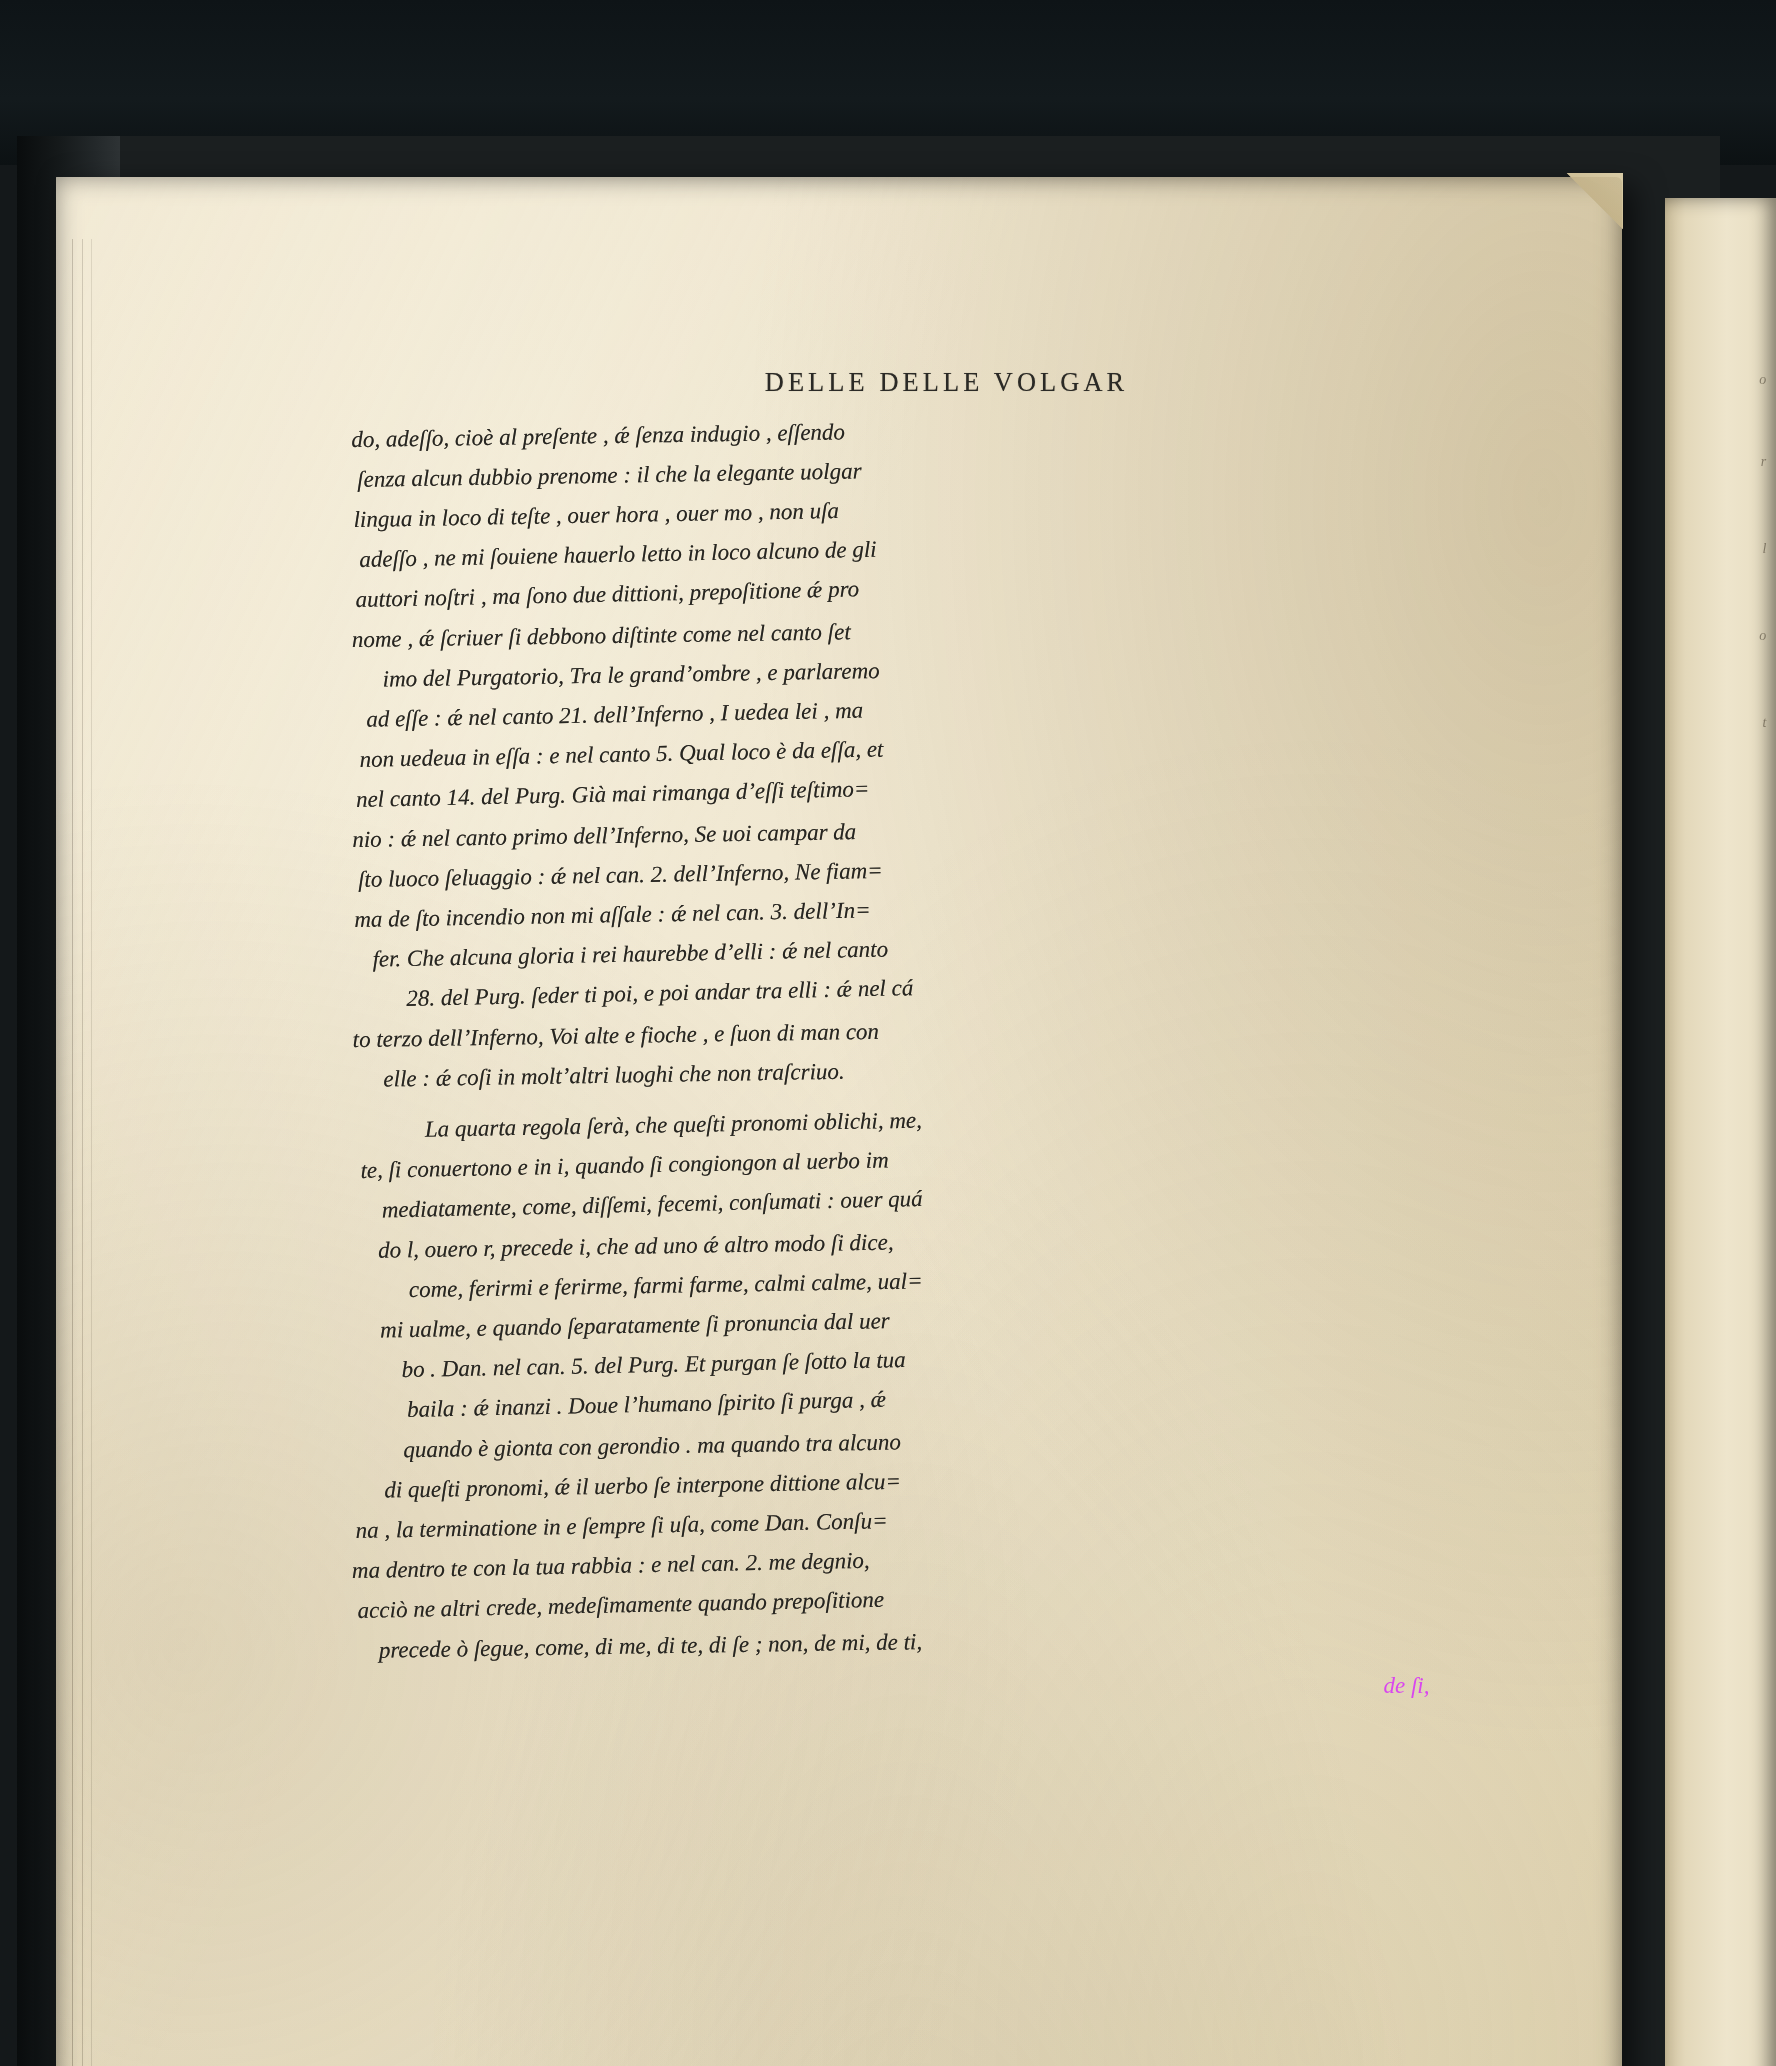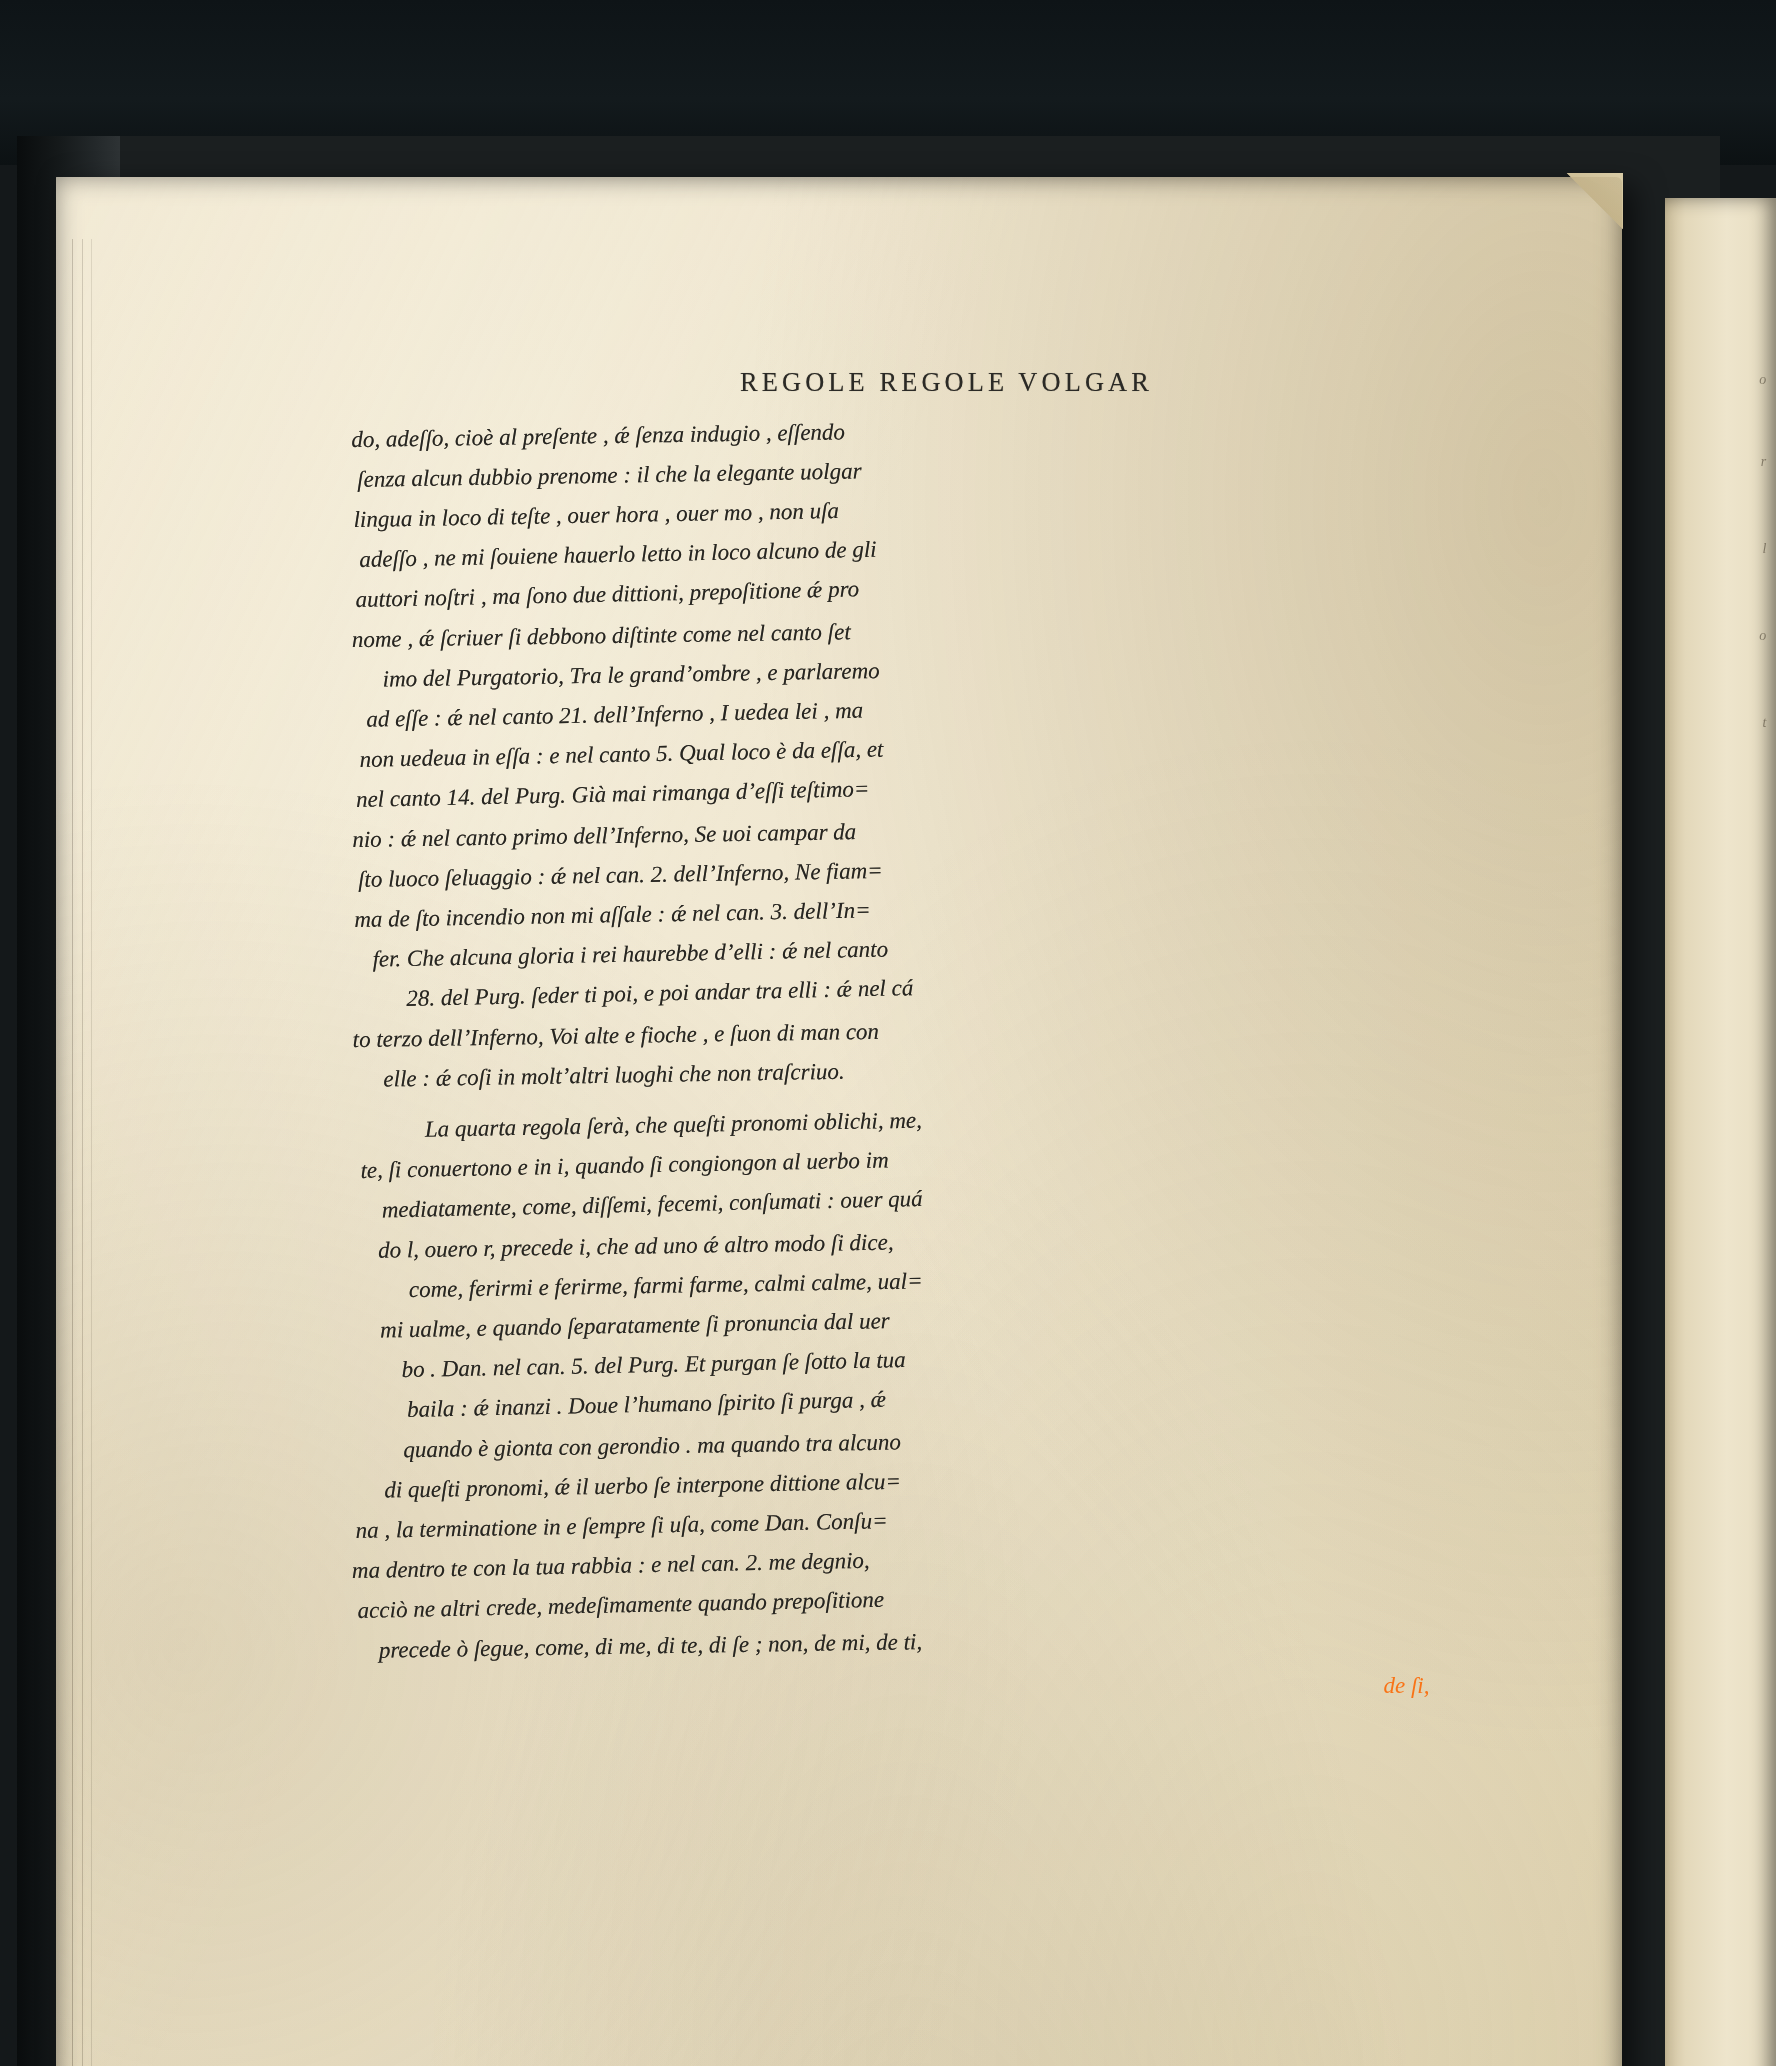--- a/index.html
+++ b/index.html
@@ -155,21 +155,21 @@
   .indent-3 { padding-left: 70px; }
   .indent-4 { padding-left: 12.4px; }
   .indent-neg { padding-left: 0px; }
 
   .para-break { height: 10.7px; }
 
   .catchword {
     font-family: "Liberation Serif", serif;
     font-style: italic;
     font-size: 23px;
-    color: #f97316;
+    color: #d946ef;
     text-align: right;
     padding-right: 83px;
     margin-top: 2.5px;
   }
 </style>
 </head>
 <body>
 
 <div id="scene">
 
@@ -182,21 +182,21 @@
     <div class="leaf">
       <div class="fold"></div>
 
       <div class="rule r1"></div>
       <div class="rule r2"></div>
       <div class="rule r3"></div>
     </div>
 
     <div class="textblock">
 
-      <div class="running-head">REGOLE  REGOLE VOLGAR</div>
+      <div class="running-head">DELLE  DELLE VOLGAR</div>
 
       <div class="para">
         <div class="line indent-neg" data-idx="0" style="transform: rotate(-0.9deg) translateX(-4.5px);">do, adeſſo, cioè al preſente , ǽ ſenza indugio , eſſendo</div>
         <div class="line indent-neg" data-idx="1" style="transform: rotate(-0.98deg) translateX(1.2px);">ſenza alcun dubbio prenome : il che la elegante uolgar</div>
         <div class="line indent-neg" data-idx="2" style="transform: rotate(-1.06deg) translateX(-2.5px);">lingua in loco di teſte , ouer hora , ouer mo , non uſa</div>
         <div class="line indent-neg" data-idx="3" style="transform: rotate(-1.14deg) translateX(3.3px);">adeſſo , ne mi ſouiene hauerlo letto in loco alcuno de gli</div>
         <div class="line indent-neg" data-idx="4" style="transform: rotate(-1.22deg) translateX(-0.4px);">auttori noſtri , ma ſono due dittioni, prepoſitione ǽ pro</div>
         <div class="line indent-neg" data-idx="5" style="transform: rotate(-0.9deg) translateX(-4.1px);">nome , ǽ ſcriuer ſi debbono diſtinte come nel canto ſet</div>
         <div class="line indent-1" data-idx="6" style="transform: rotate(-0.98deg) translateX(1.7px);">imo del Purgatorio, Tra le grand’ombre , e parlaremo</div>
         <div class="line indent-4" data-idx="7" style="transform: rotate(-1.06deg) translateX(-2.1px);">ad eſſe : ǽ nel canto 21. dell’Inferno , I uedea lei , ma</div>

